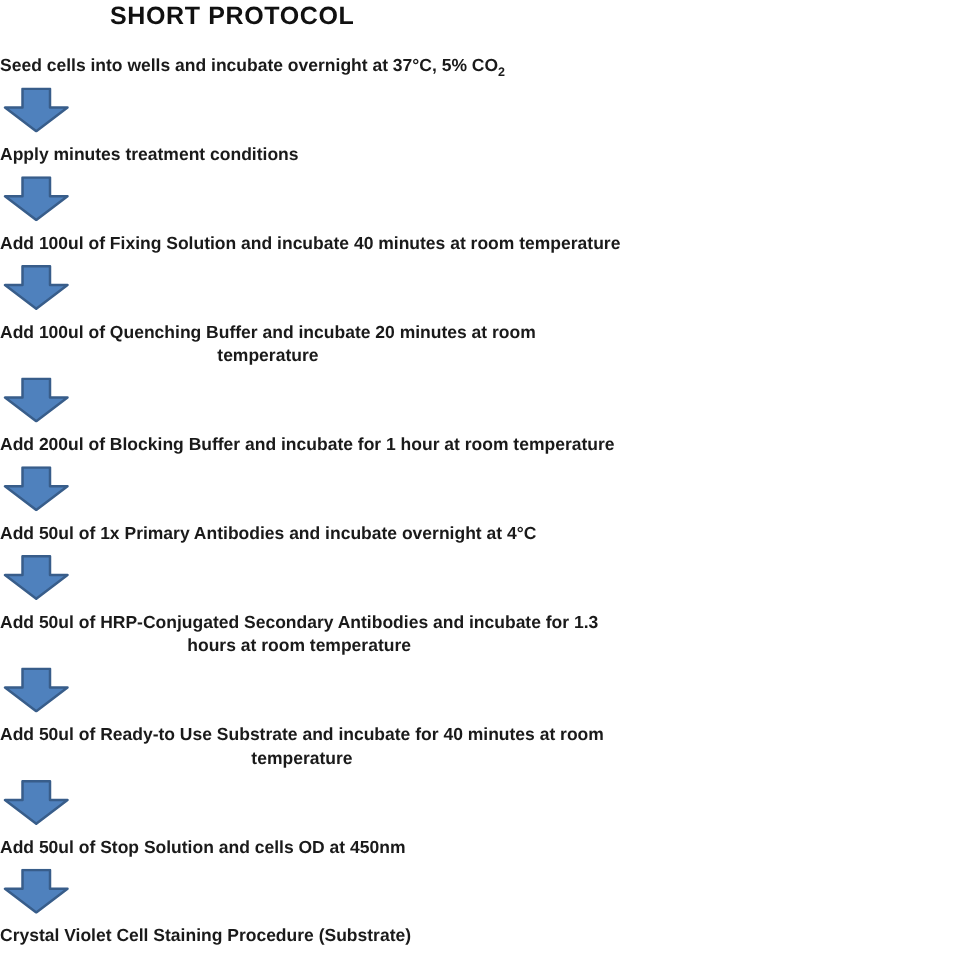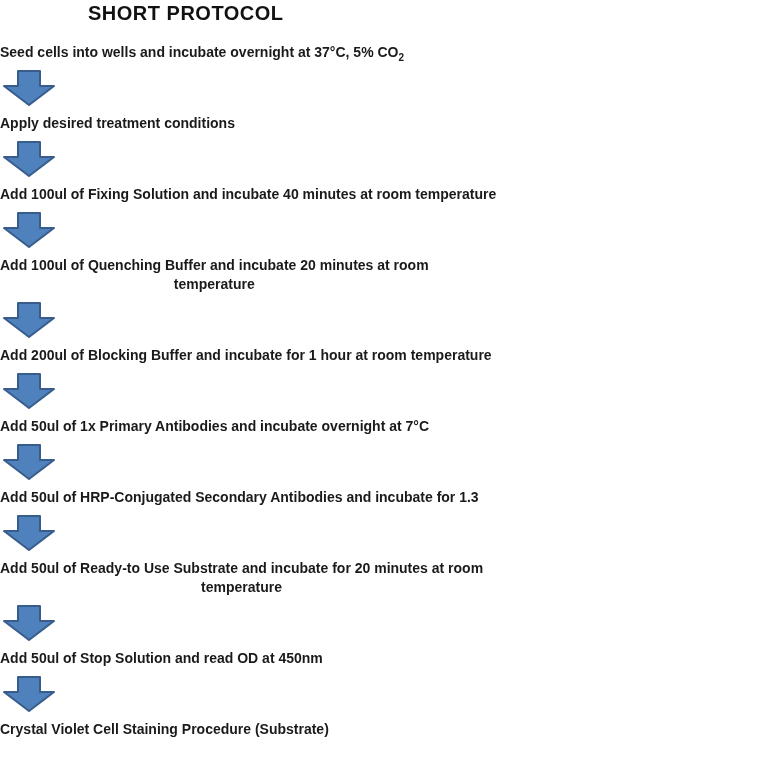--- a/index.html
+++ b/index.html
@@ -60,21 +60,21 @@
 <div class="page">
   <div class="title">SHORT PROTOCOL</div>
   <div class="flow">
       <div class="step">
         <div class="step-line">Seed cells into wells and incubate overnight at 37°C, 5% CO<sub>2</sub></div>
       </div>
       <svg width="58" height="36" viewBox="0 0 58 36" class="arrow">
         <polygon points="18,1 40,1 40,16 54,16 29,35 4,16 18,16" fill="#4F81BD" stroke="#385D8A" stroke-width="2" stroke-linejoin="round"></polygon>
       </svg>
       <div class="step">
-        <div class="step-line">Apply desired treatment conditions</div>
+        <div class="step-line">Apply minutes treatment conditions</div>
       </div>
       <svg width="58" height="36" viewBox="0 0 58 36" class="arrow">
         <polygon points="18,1 40,1 40,16 54,16 29,35 4,16 18,16" fill="#4F81BD" stroke="#385D8A" stroke-width="2" stroke-linejoin="round"></polygon>
       </svg>
       <div class="step">
         <div class="step-line">Add 100ul of Fixing Solution and incubate 40 minutes at room temperature</div>
       </div>
       <svg width="58" height="36" viewBox="0 0 58 36" class="arrow">
         <polygon points="18,1 40,1 40,16 54,16 29,35 4,16 18,16" fill="#4F81BD" stroke="#385D8A" stroke-width="2" stroke-linejoin="round"></polygon>
       </svg>
@@ -85,40 +85,41 @@
       <svg width="58" height="36" viewBox="0 0 58 36" class="arrow">
         <polygon points="18,1 40,1 40,16 54,16 29,35 4,16 18,16" fill="#4F81BD" stroke="#385D8A" stroke-width="2" stroke-linejoin="round"></polygon>
       </svg>
       <div class="step">
         <div class="step-line">Add 200ul of Blocking Buffer and incubate for 1 hour at room temperature</div>
       </div>
       <svg width="58" height="36" viewBox="0 0 58 36" class="arrow">
         <polygon points="18,1 40,1 40,16 54,16 29,35 4,16 18,16" fill="#4F81BD" stroke="#385D8A" stroke-width="2" stroke-linejoin="round"></polygon>
       </svg>
       <div class="step">
-        <div class="step-line">Add 50ul of 1x Primary Antibodies and incubate overnight at 7°C</div>
+        <div class="step-line">Add 50ul of 1x Primary Antibodies and incubate overnight at 4°C</div>
       </div>
       <svg width="58" height="36" viewBox="0 0 58 36" class="arrow">
         <polygon points="18,1 40,1 40,16 54,16 29,35 4,16 18,16" fill="#4F81BD" stroke="#385D8A" stroke-width="2" stroke-linejoin="round"></polygon>
       </svg>
       <div class="step">
         <div class="step-line">Add 50ul of HRP-Conjugated Secondary Antibodies and incubate for 1.3</div>
+        <div class="step-line">hours at room temperature</div>
       </div>
       <svg width="58" height="36" viewBox="0 0 58 36" class="arrow">
         <polygon points="18,1 40,1 40,16 54,16 29,35 4,16 18,16" fill="#4F81BD" stroke="#385D8A" stroke-width="2" stroke-linejoin="round"></polygon>
       </svg>
       <div class="step">
-        <div class="step-line">Add 50ul of Ready-to Use Substrate and incubate for 20 minutes at room</div>
+        <div class="step-line">Add 50ul of Ready-to Use Substrate and incubate for 40 minutes at room</div>
         <div class="step-line">temperature</div>
       </div>
       <svg width="58" height="36" viewBox="0 0 58 36" class="arrow">
         <polygon points="18,1 40,1 40,16 54,16 29,35 4,16 18,16" fill="#4F81BD" stroke="#385D8A" stroke-width="2" stroke-linejoin="round"></polygon>
       </svg>
       <div class="step">
-        <div class="step-line">Add 50ul of Stop Solution and read OD at 450nm</div>
+        <div class="step-line">Add 50ul of Stop Solution and cells OD at 450nm</div>
       </div>
       <svg width="58" height="36" viewBox="0 0 58 36" class="arrow">
         <polygon points="18,1 40,1 40,16 54,16 29,35 4,16 18,16" fill="#4F81BD" stroke="#385D8A" stroke-width="2" stroke-linejoin="round"></polygon>
       </svg>
       <div class="step">
         <div class="step-line">Crystal Violet Cell Staining Procedure (Substrate)</div>
       </div>
     </div>
 </div>
 

